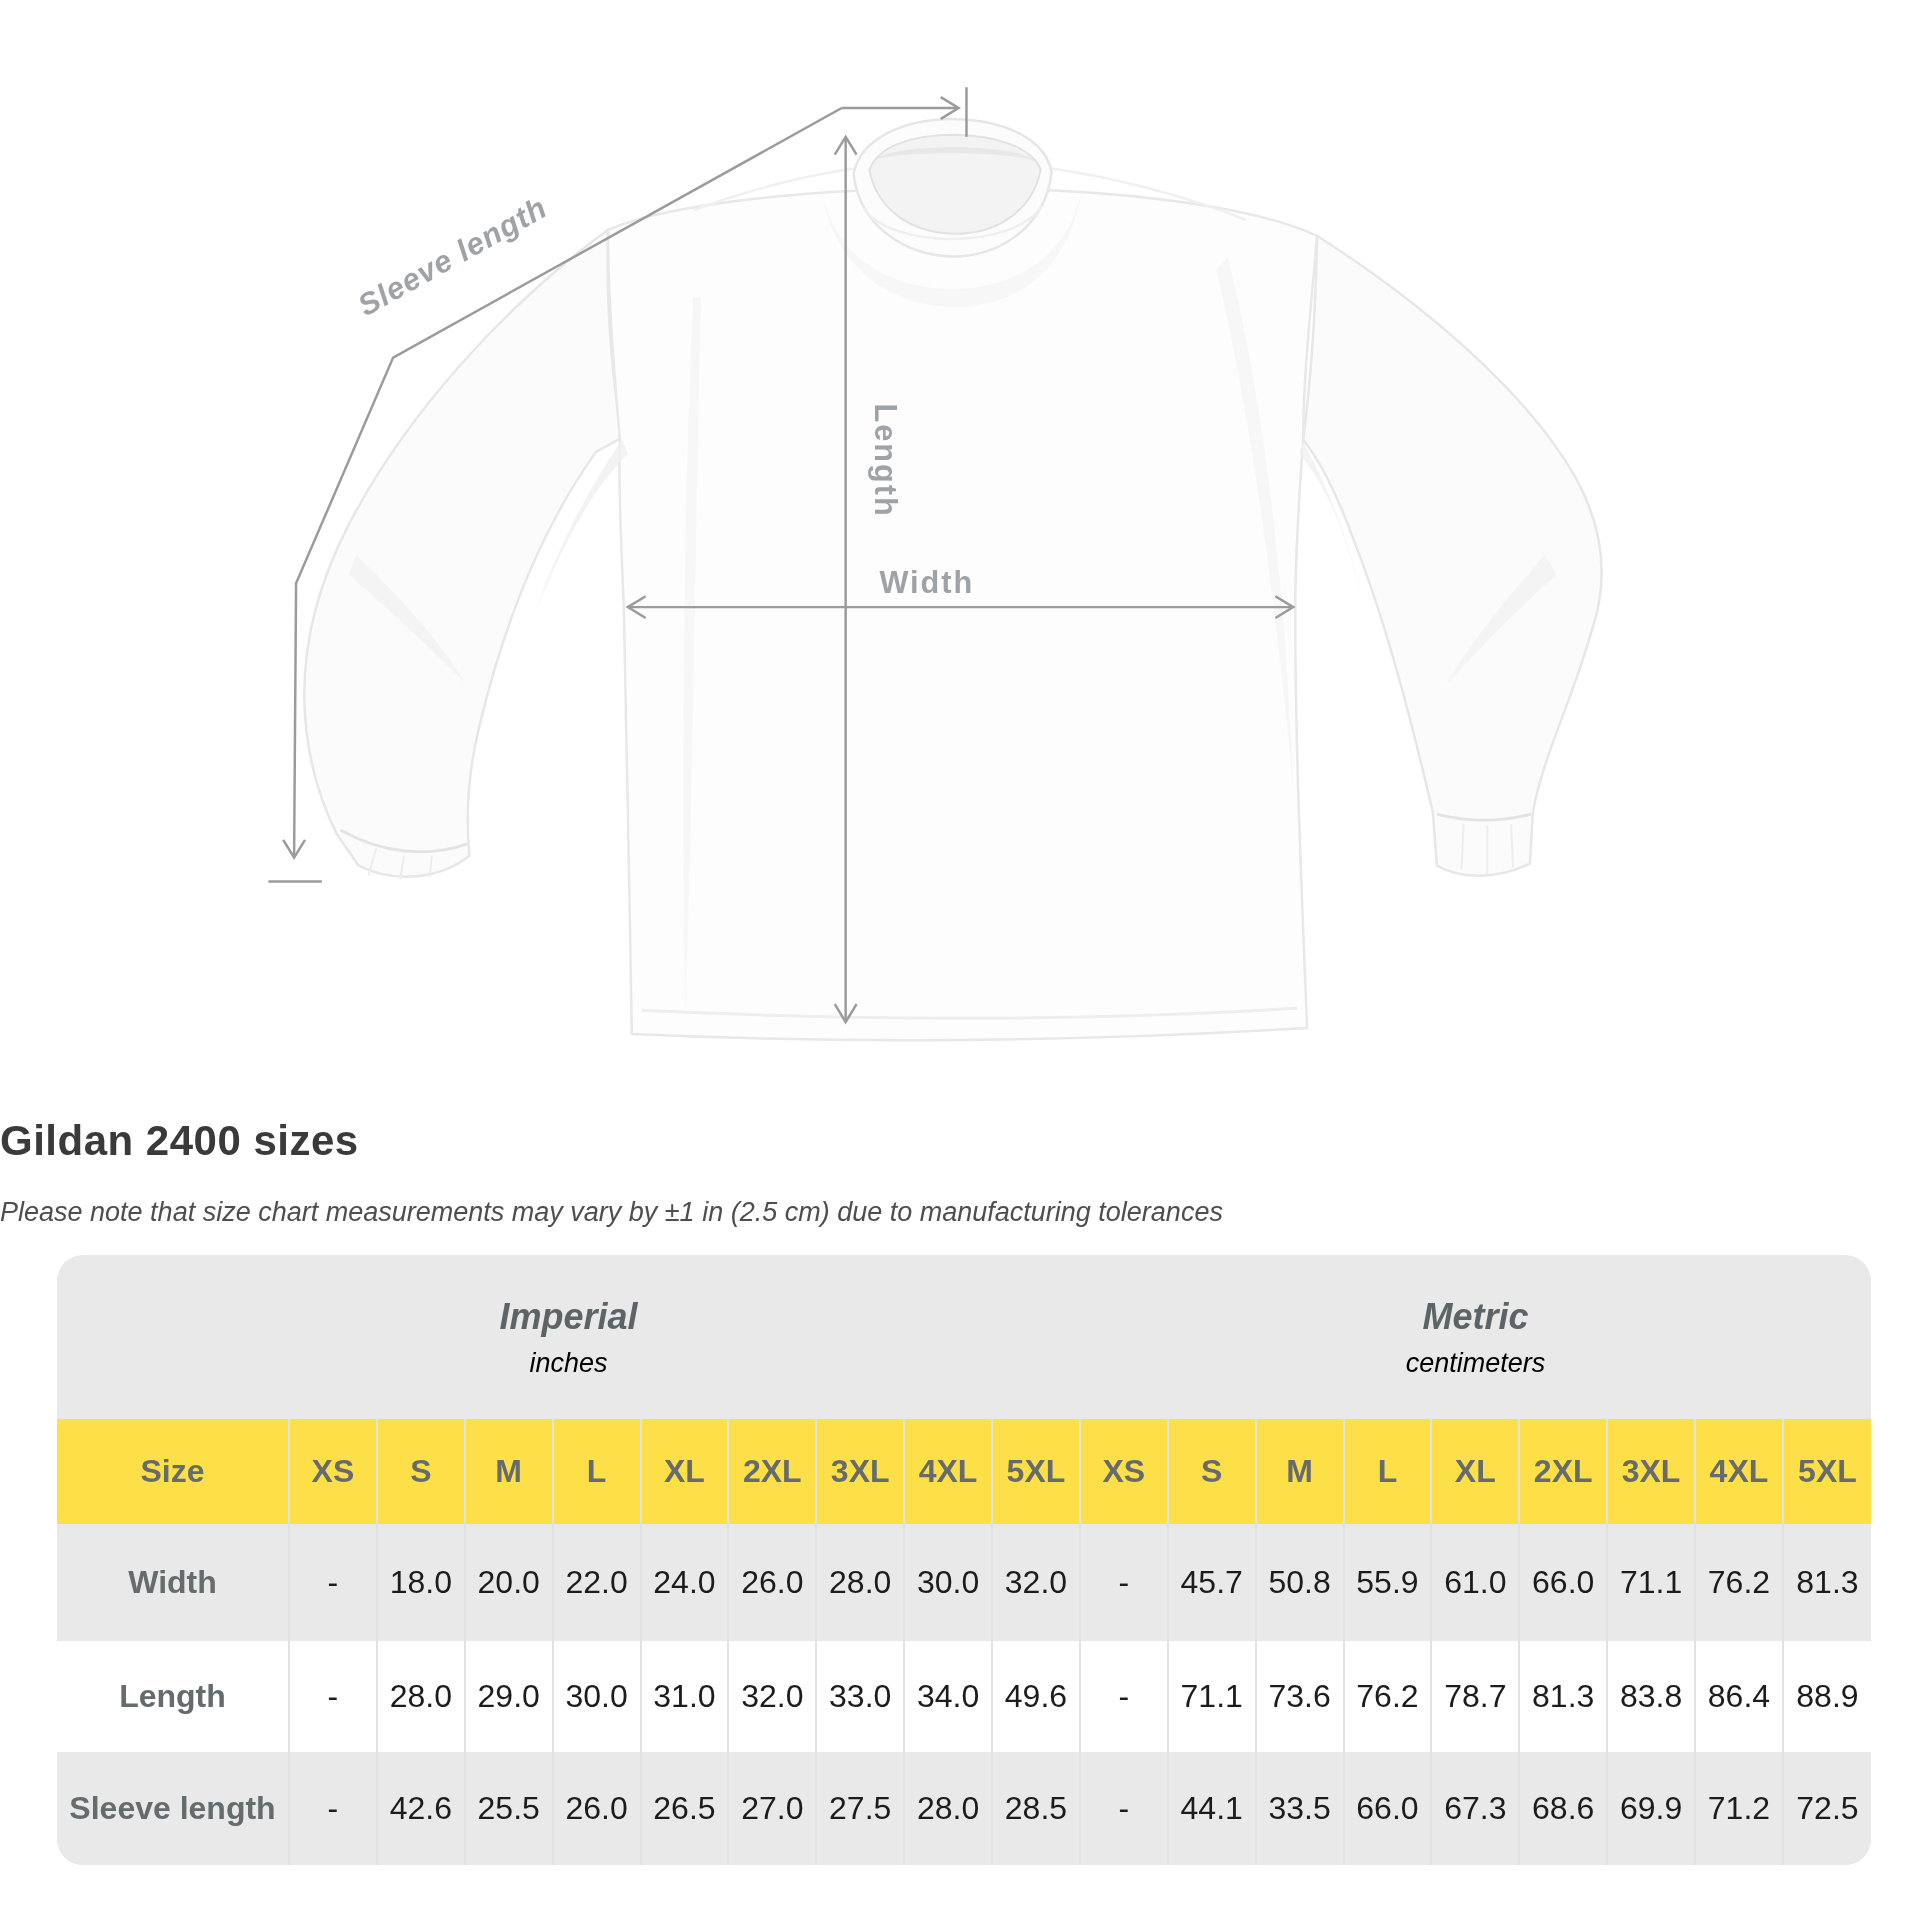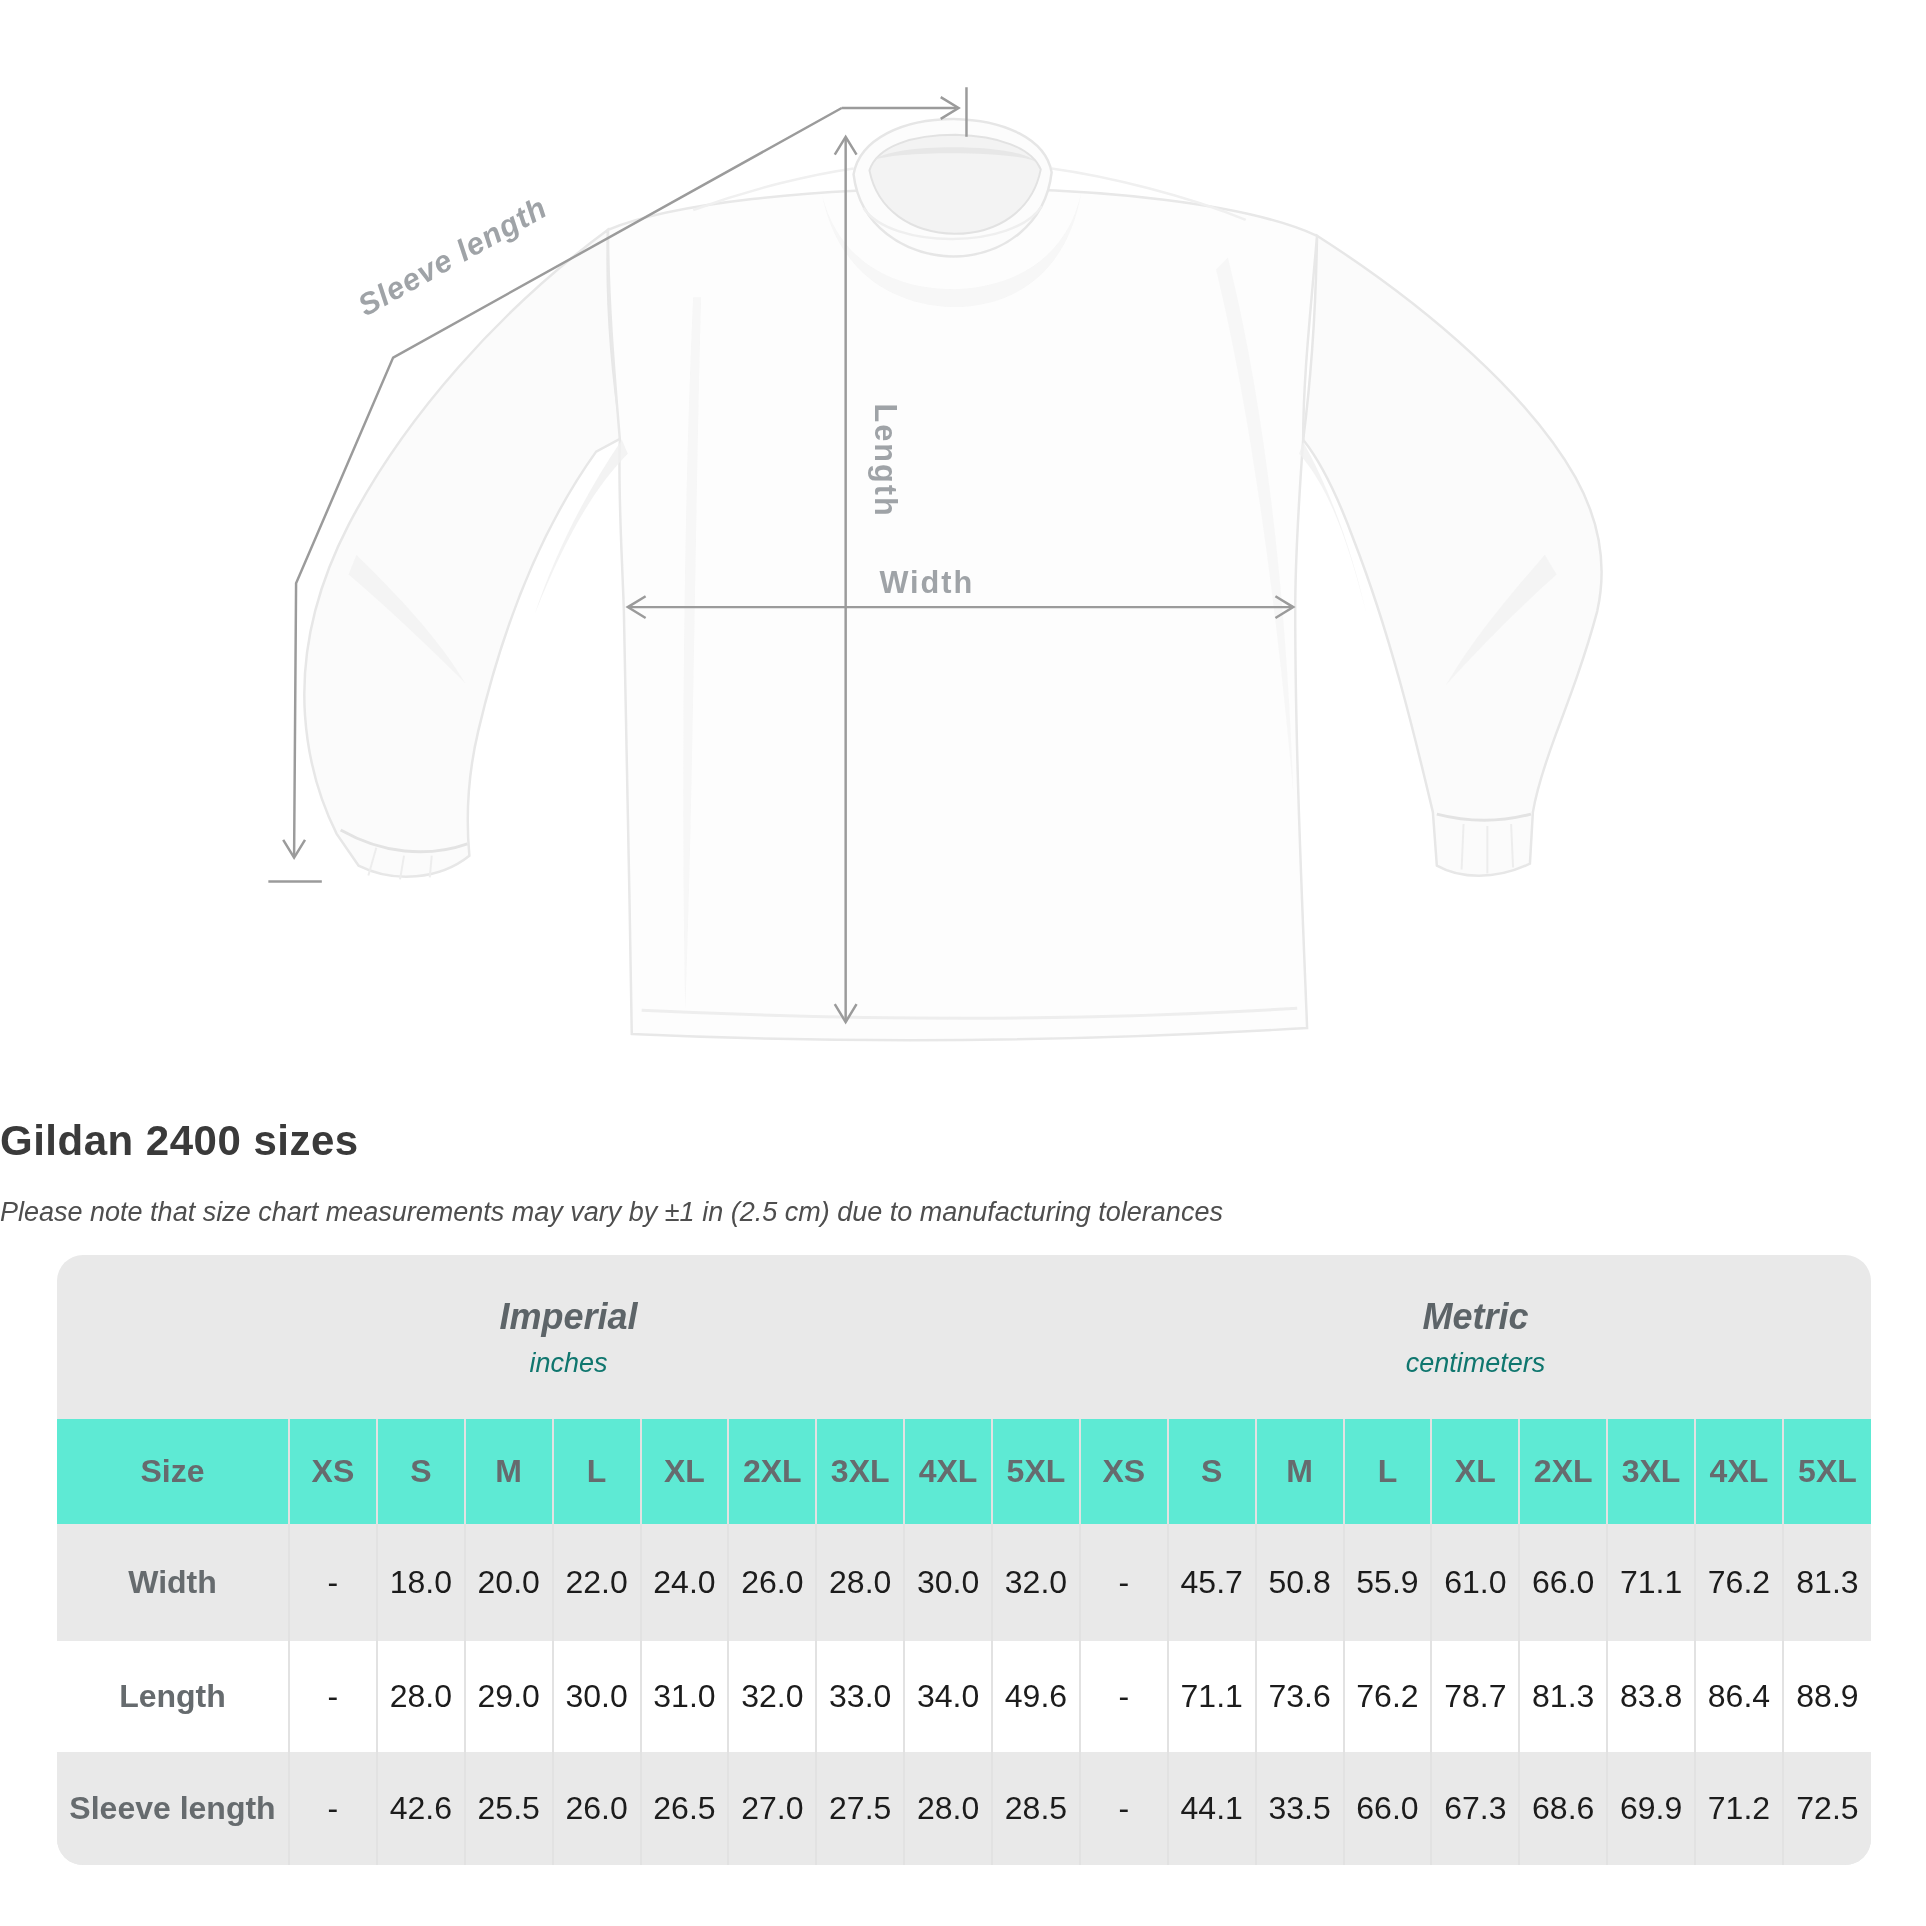--- a/index.html
+++ b/index.html
@@ -15,22 +15,22 @@
   .subtitle { margin-top:32px; font-size:27px; font-style:italic; color:#4e4e4e; }
 
   .size-table-wrap { position:absolute; left:57px; top:1255px; width:1814px; height:610px;
                      background:#e9e9e9; border-radius:26px; overflow:hidden; }
   table.size-table { width:100%; height:100%; border-collapse:collapse; table-layout:fixed; }
   .size-table td { text-align:center; vertical-align:middle; padding:0; }
   .size-table td + td { border-left:2px solid #e2e2e2; }
   tr.r-units { height:164px; }
   tr.r-units td { border-left:none !important; }
   .units-name { font-size:36px; font-weight:700; font-style:italic; color:#5d6468; }
-  .units-sub  { margin-top:10px; font-size:27px; font-style:italic; color:#0f766e; }
-  tr.r-sizes { height:105px; background:#5eead4; }
+  .units-sub  { margin-top:10px; font-size:27px; font-style:italic; color:#000000; }
+  tr.r-sizes { height:105px; background:#fde047; }
   tr.r-sizes td { font-weight:700; font-size:32px; color:#666b6e; }
   tr.r-width  { height:117px; }
   tr.r-length { height:111px; }
   tr.r-sleeve { height:113px; }
   tr.row-gray  { background:#e9e9e9; }
   tr.row-white { background:#ffffff; }
   td.lbl { font-weight:700; font-size:32px; color:#666b6e; }
   td.val { font-size:32px; color:#1c1c1c; }
 </style>
 </head>

